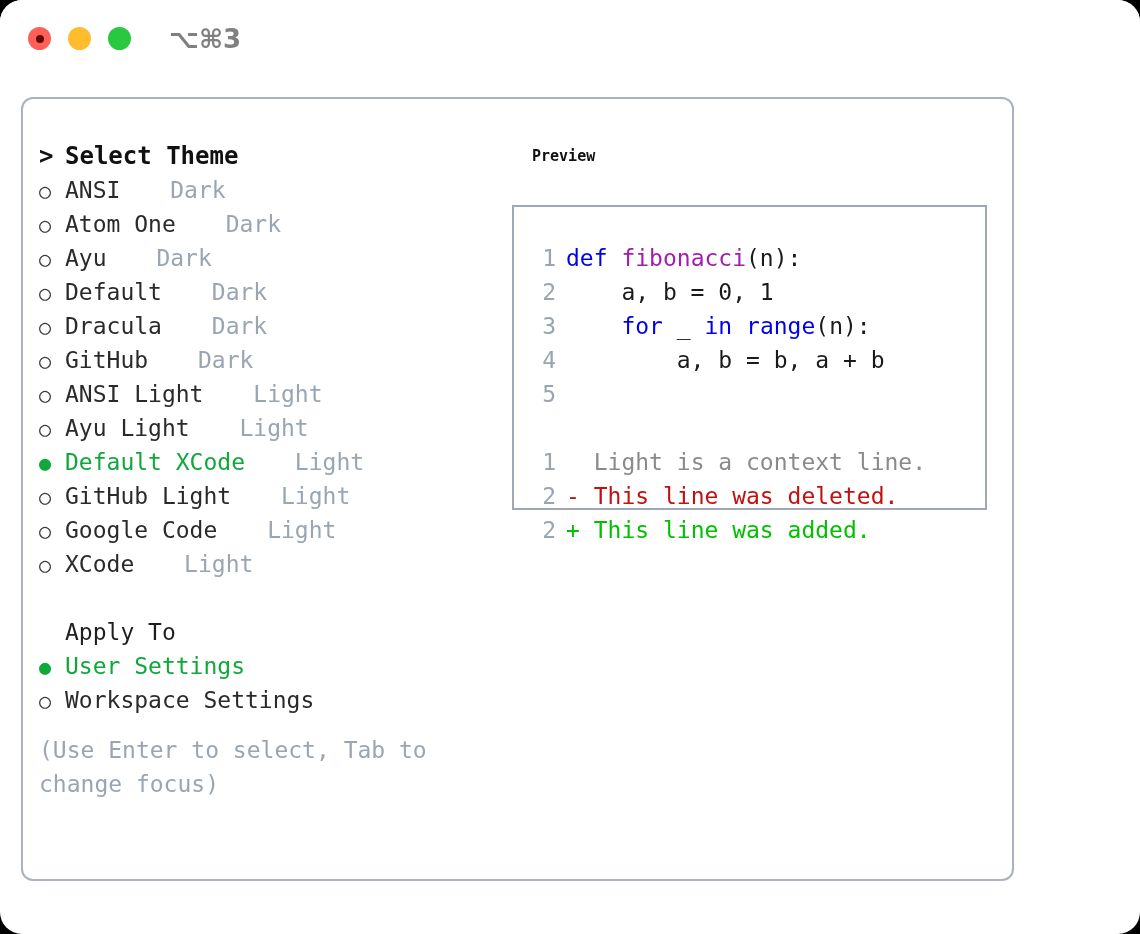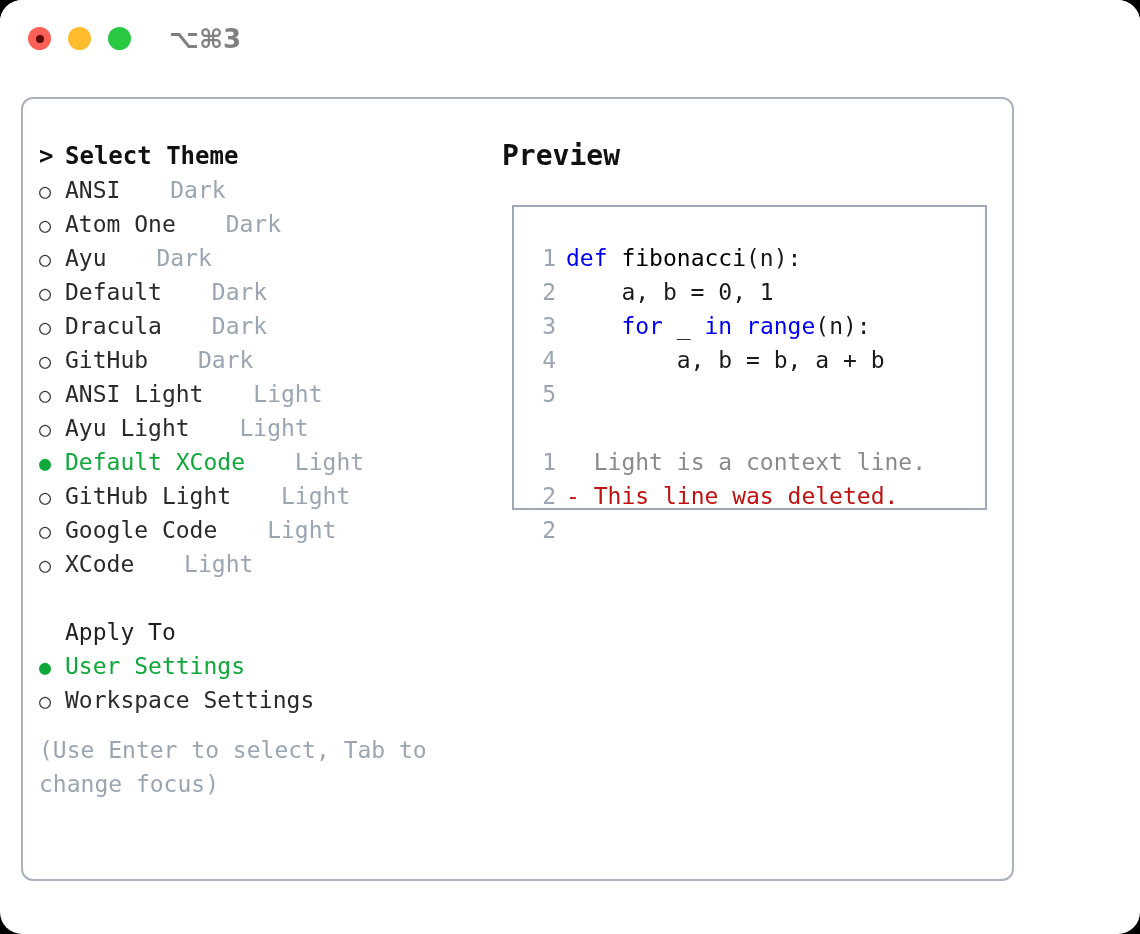--- a/index.html
+++ b/index.html
@@ -133,25 +133,26 @@
     white-space: normal;
   }
 
   
   #right-col {
     position: absolute;
     left: 479px; top: 40px;
     width: 500px;
   }
   #preview-title {
-    font-size: 28px;
+    font-size: 15px;
     font-weight: bold;
     color: #111111;
     line-height: 34px;
     white-space: pre;
+    margin-left: 30px;
   }
 
   #code-box {
     position: absolute;
     left: 10px; top: 66px;
     width: 475px; height: 305px;
     border: 2px solid #a0a8b5;
     background: #ffffff;
   }
 
@@ -172,21 +173,21 @@
   .ln {
     width: 42px;
     text-align: right;
     color: #9aa5b1;
     flex: 0 0 42px;
     padding-right: 0;
   }
   .code-text { padding-left: 10px; color: #1a1a1a; }
 
   .kw   { color: #0000ee; }
-  .fn   { color: #000000; }
+  .fn   { color: #a21caf; }
   .plain{ color: #1a1a1a; }
 
   .blank-line { height: 34px; }
 
   .diff-ctx { color: #8a8a8a; }
   .diff-del { color: #c01111; }
   .diff-add { color: #00c000; }
 </style>
 </head>
 <body>
@@ -246,20 +247,20 @@
               <div class="code-line"><span class="ln">1</span><span class="code-text"><span class="kw">def </span><span class="fn">fibonacci</span><span class="plain">(n):</span></span></div>
               <div class="code-line"><span class="ln">2</span><span class="code-text"><span class="plain">    a, b = 0, 1</span></span></div>
               <div class="code-line"><span class="ln">3</span><span class="code-text"><span class="plain">    </span><span class="kw">for</span><span class="plain"> _ </span><span class="kw">in</span><span class="plain"> </span><span class="kw">range</span><span class="plain">(n):</span></span></div>
               <div class="code-line"><span class="ln">4</span><span class="code-text"><span class="plain">        a, b = b, a + b</span></span></div>
               <div class="code-line"><span class="ln">5</span></div>
             </div>
           <div class="blank-line"></div>
           <div id="diff-lines">
               <div class="code-line"><span class="ln">1</span><span class="code-text diff-ctx"><span> </span><span> Light is a context line.</span></span></div>
               <div class="code-line"><span class="ln">2</span><span class="code-text diff-del"><span>-</span><span> This line was deleted.</span></span></div>
-              <div class="code-line"><span class="ln">2</span></div>
+              <div class="code-line"><span class="ln">2</span><span class="code-text diff-add"><span>+</span><span> This line was added.</span></span></div>
             </div>
         </div>
       </div>
     </div>
 
   </div>
 </div>
 
 </body></html>

